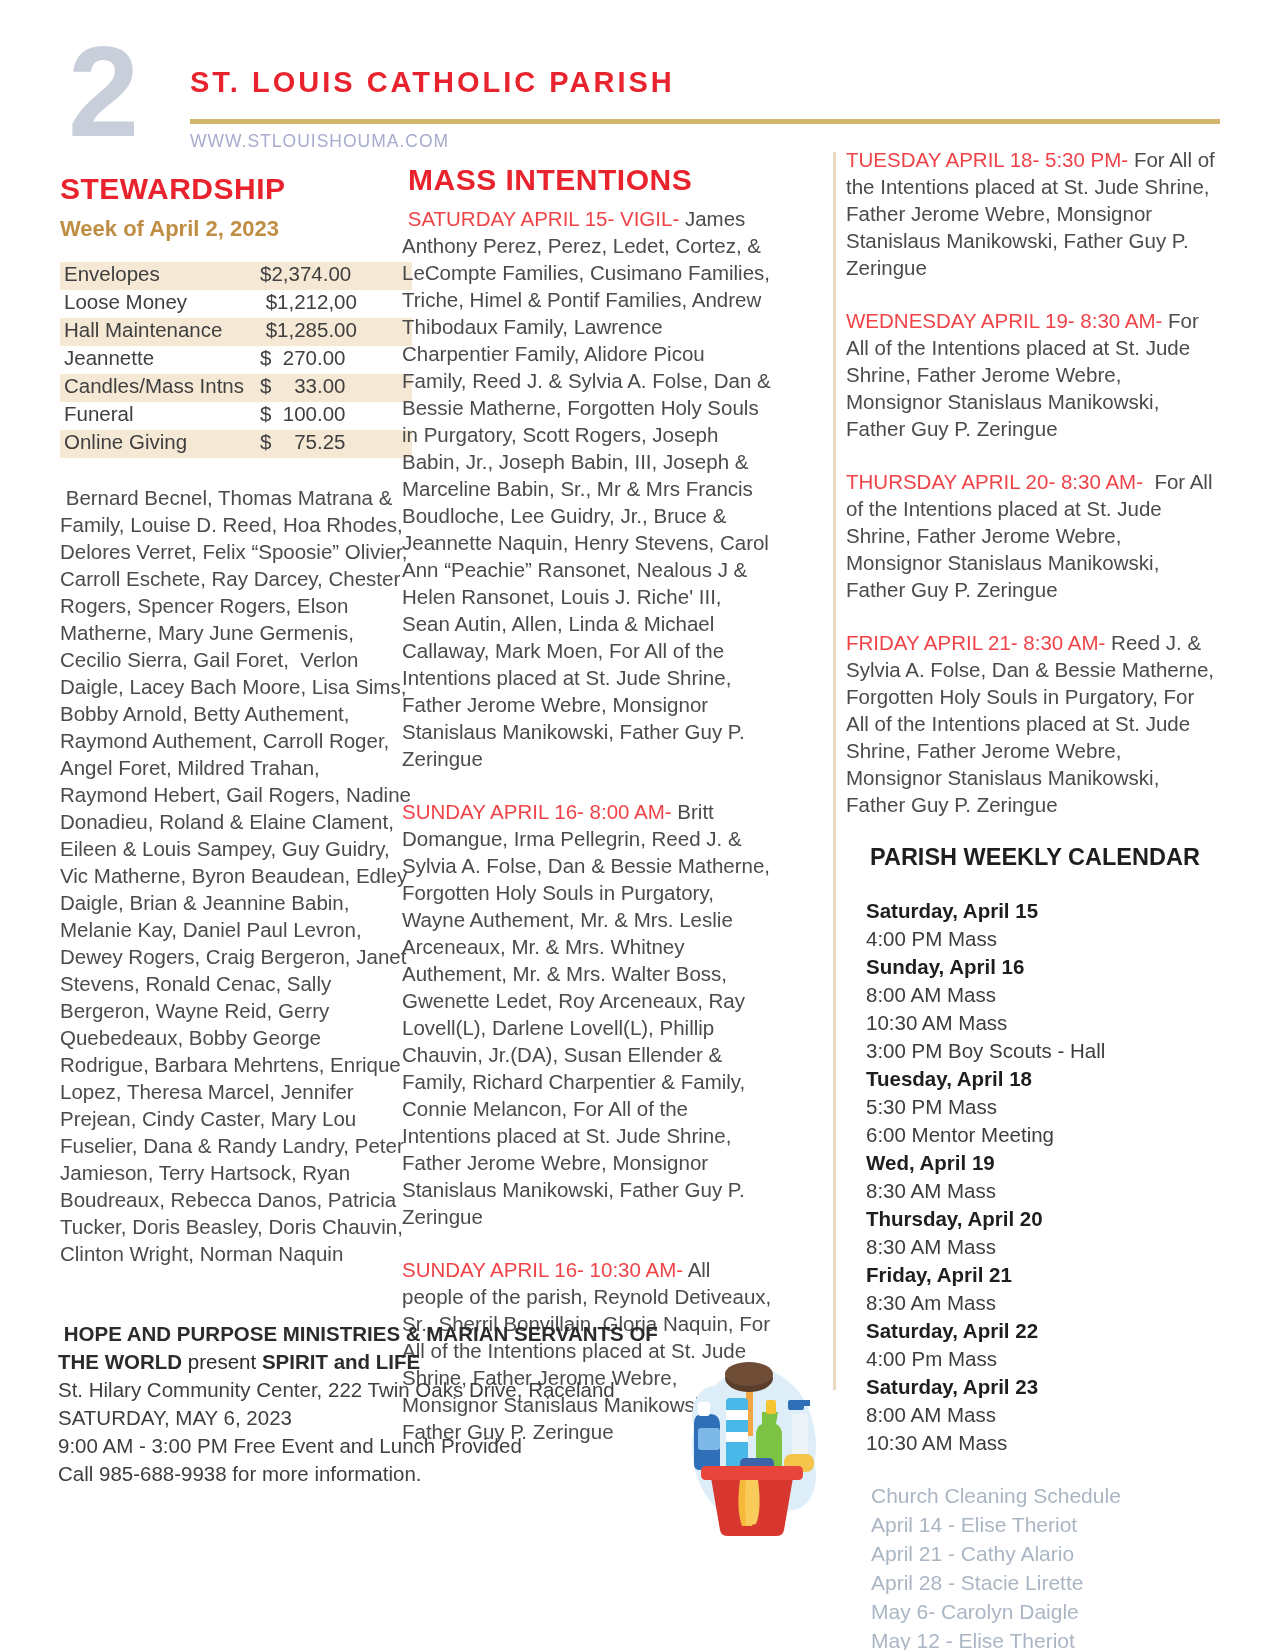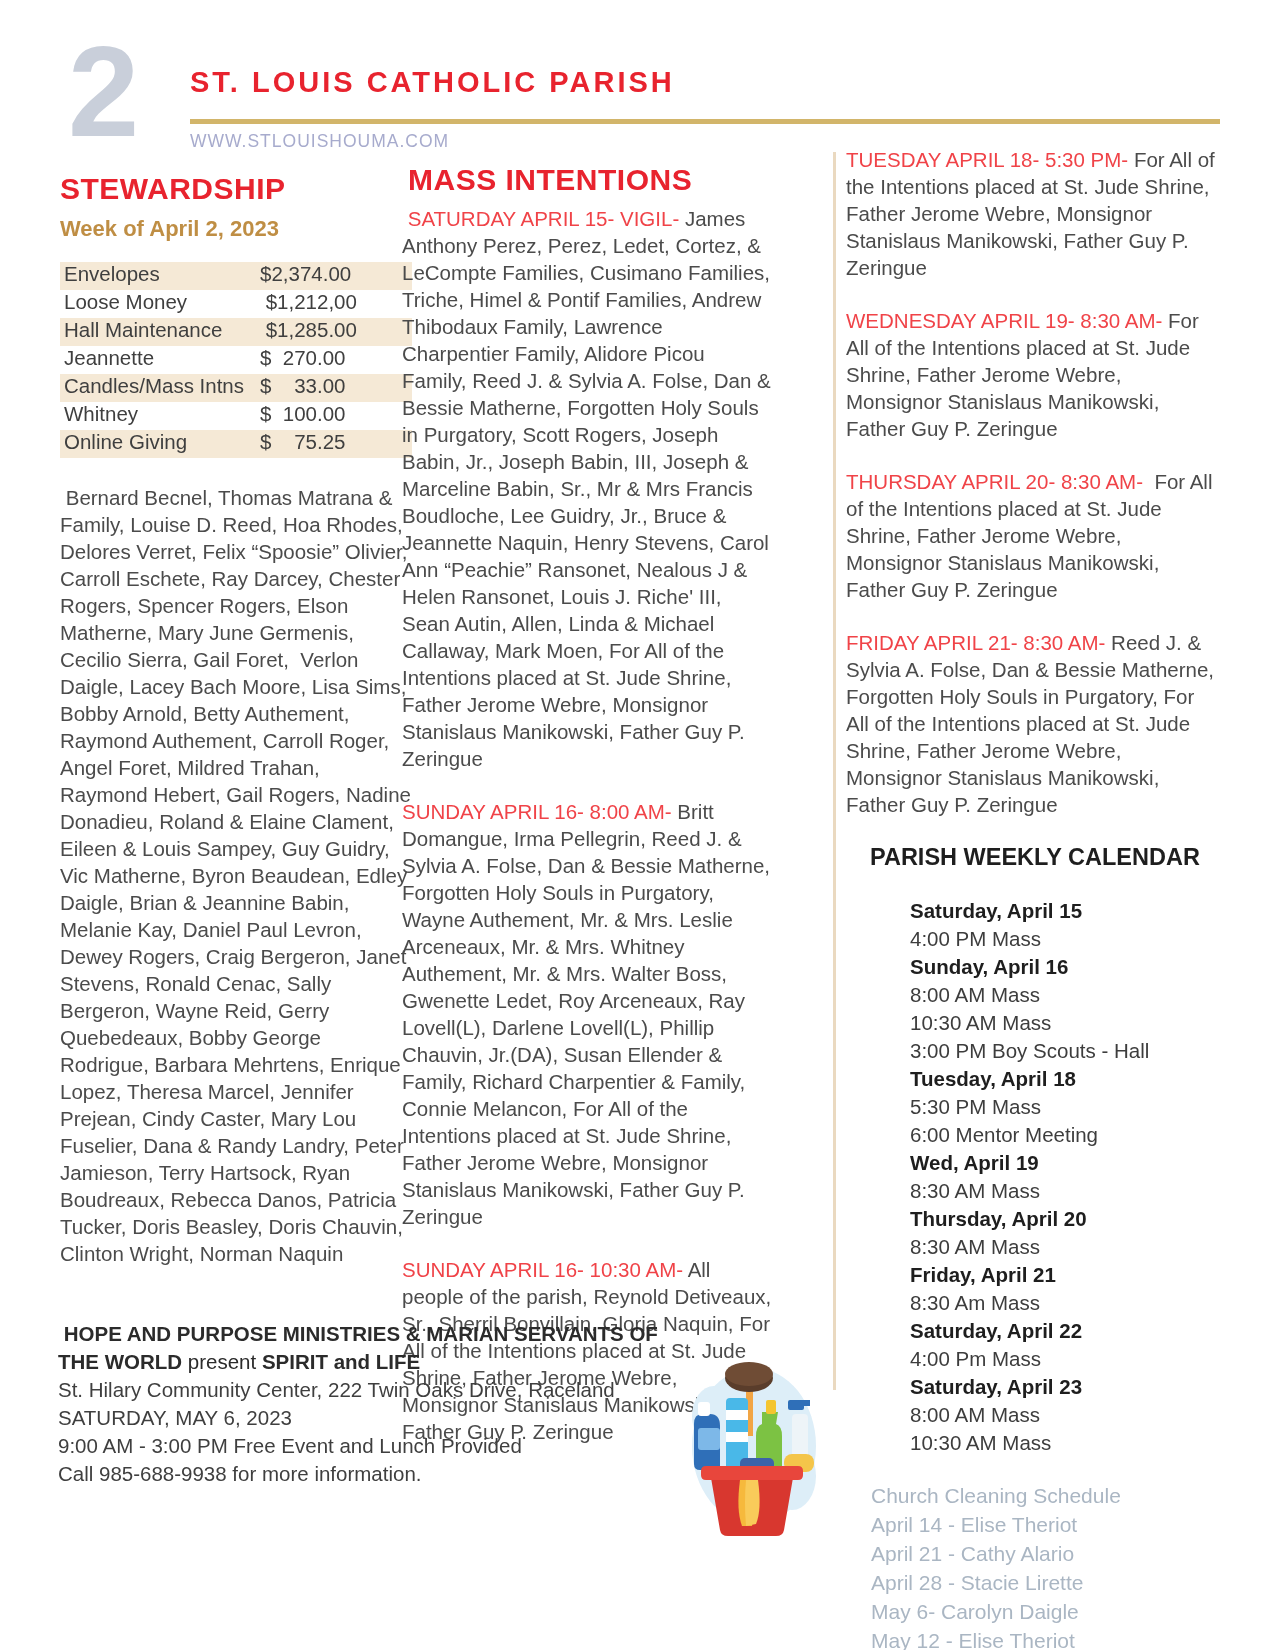--- a/index.html
+++ b/index.html
@@ -26,21 +26,21 @@
   .prayer-body{margin-top:26px;}
   
   .col-mid{position:absolute;left:402px;top:163px;width:372px;}
   .mi-head{margin:0 0 8px 6px;}
   .mi-par{margin:0 0 26px 0;}
   
   .divider{position:absolute;left:833px;top:152px;width:3px;height:1238px;background:#ead9c0;}
   .col-right{position:absolute;left:846px;top:146px;width:372px;}
   .cal-head{font-size:23.5px;font-weight:800;color:#1e1e1e;margin:6px 0 26px 0;padding-left:24px;}
   .cal-lines{padding-left:20px;}
-  .cal-line{font-size:20.5px;line-height:28px;color:#3d3d3d;margin-left:44px;}
+  .cal-line{font-size:20.5px;line-height:28px;color:#3d3d3d;}
   .cal-line.bold{font-weight:800;color:#1e1e1e;}
   .clean-block{margin-top:24px;padding-left:25px;}
   .clean-line{font-size:21px;line-height:29px;color:#aab6c3;}
   
   .event-block{position:absolute;left:58px;top:1320px;width:645px;}
   .event-line1{font-size:20.5px;line-height:28px;color:#2b2b2b;margin:0;white-space:pre-wrap;}
   .event-line1 strong{font-weight:800;}
   .event-line{font-size:20.5px;line-height:28px;color:#3f3f3f;margin:0;white-space:pre-wrap;}
   
   .bucket-img{position:absolute;left:684px;top:1336px;width:136px;height:200px;}
@@ -79,21 +79,21 @@
           <span class="stew-label">Jeannette</span>
           <span class="stew-amount">$  270.00</span>
         </div>
 
         <div class="stew-row">
           <span class="stew-label">Candles/Mass Intns</span>
           <span class="stew-amount">$    33.00</span>
         </div>
 
         <div class="stew-row">
-          <span class="stew-label">Whitney</span>
+          <span class="stew-label">Funeral</span>
           <span class="stew-amount">$  100.00</span>
         </div>
 
         <div class="stew-row">
           <span class="stew-label">Online Giving</span>
           <span class="stew-amount">$    75.25</span>
         </div>
       </div>
     <div class="body-text prayer-body"> Bernard Becnel, Thomas Matrana &amp; Family, Louise D. Reed, Hoa Rhodes, Delores Verret, Felix “Spoosie” Olivier, Carroll Eschete, Ray Darcey, Chester Rogers, Spencer Rogers, Elson Matherne, Mary June Germenis, Cecilio Sierra, Gail Foret,  Verlon Daigle, Lacey Bach Moore, Lisa Sims, Bobby Arnold, Betty Authement, Raymond Authement, Carroll Roger, Angel Foret, Mildred Trahan, Raymond Hebert, Gail Rogers, Nadine Donadieu, Roland &amp; Elaine Clament, Eileen &amp; Louis Sampey, Guy Guidry, Vic Matherne, Byron Beaudean, Edley Daigle, Brian &amp; Jeannine Babin, Melanie Kay, Daniel Paul Levron, Dewey Rogers, Craig Bergeron, Janet Stevens, Ronald Cenac, Sally Bergeron, Wayne Reid, Gerry Quebedeaux, Bobby George Rodrigue, Barbara Mehrtens, Enrique Lopez, Theresa Marcel, Jennifer Prejean, Cindy Caster, Mary Lou Fuselier, Dana &amp; Randy Landry, Peter Jamieson, Terry Hartsock, Ryan Boudreaux, Rebecca Danos, Patricia Tucker, Doris Beasley, Doris Chauvin, Clinton Wright, Norman Naquin</div>
   </div>

